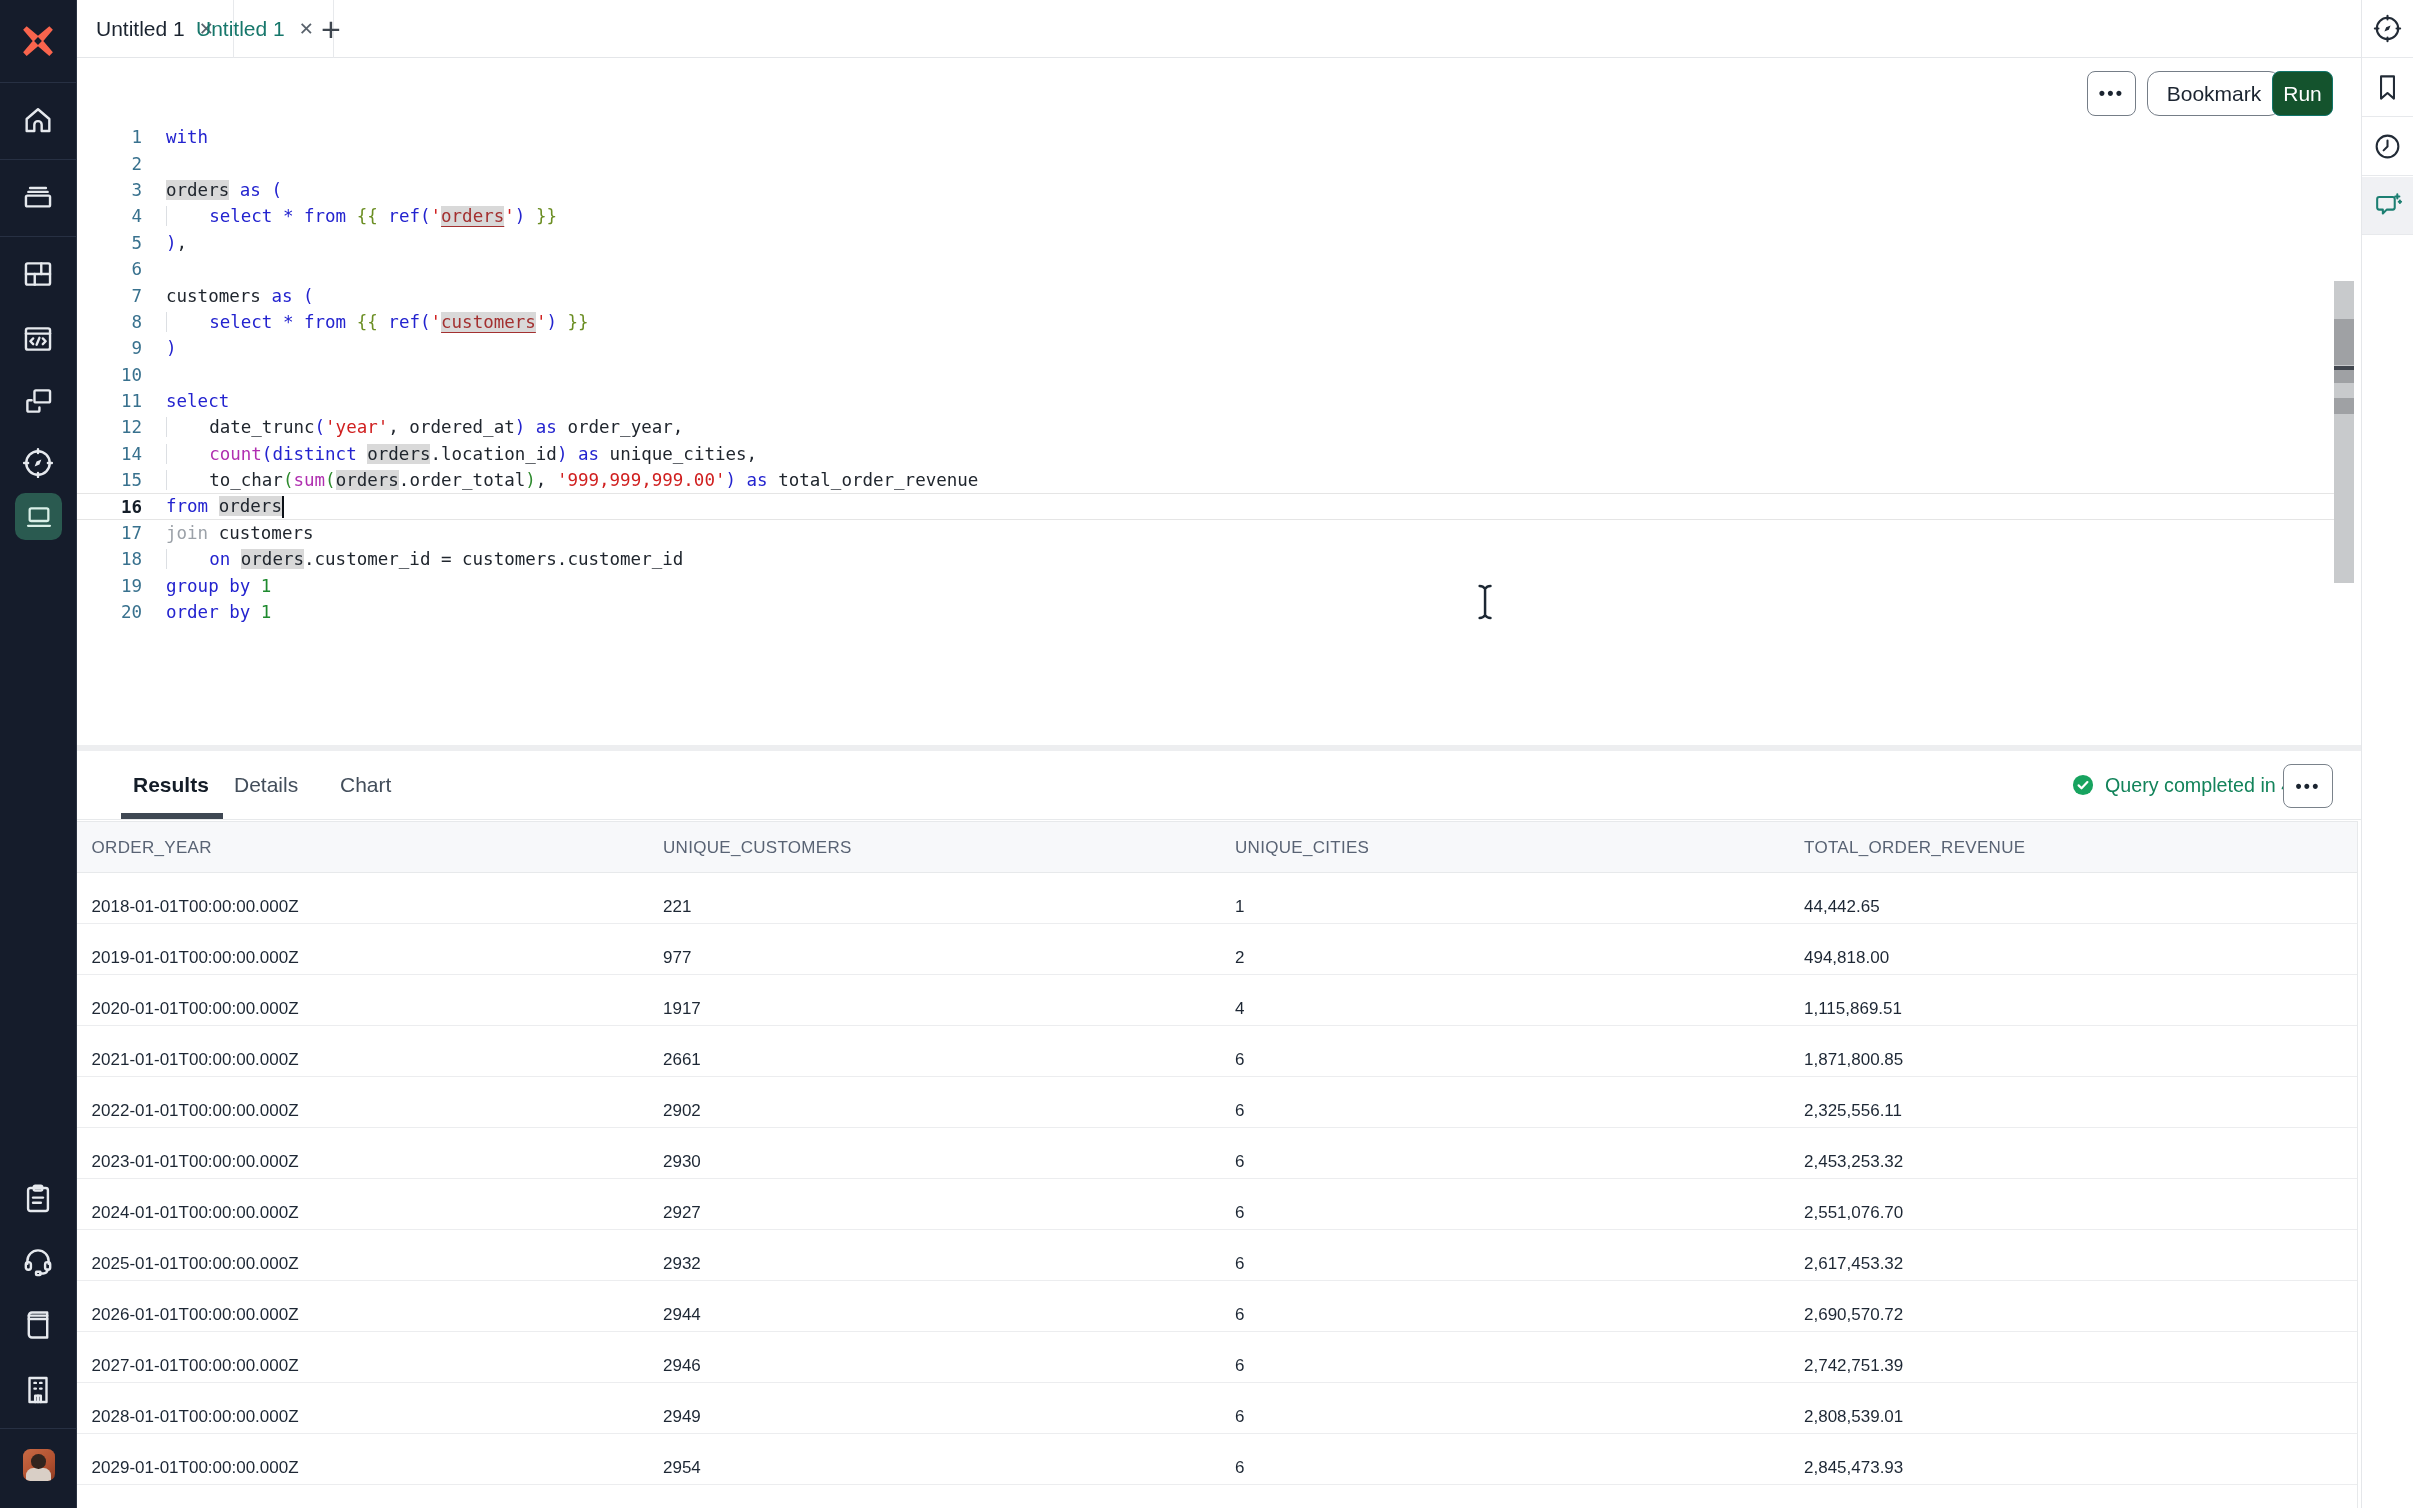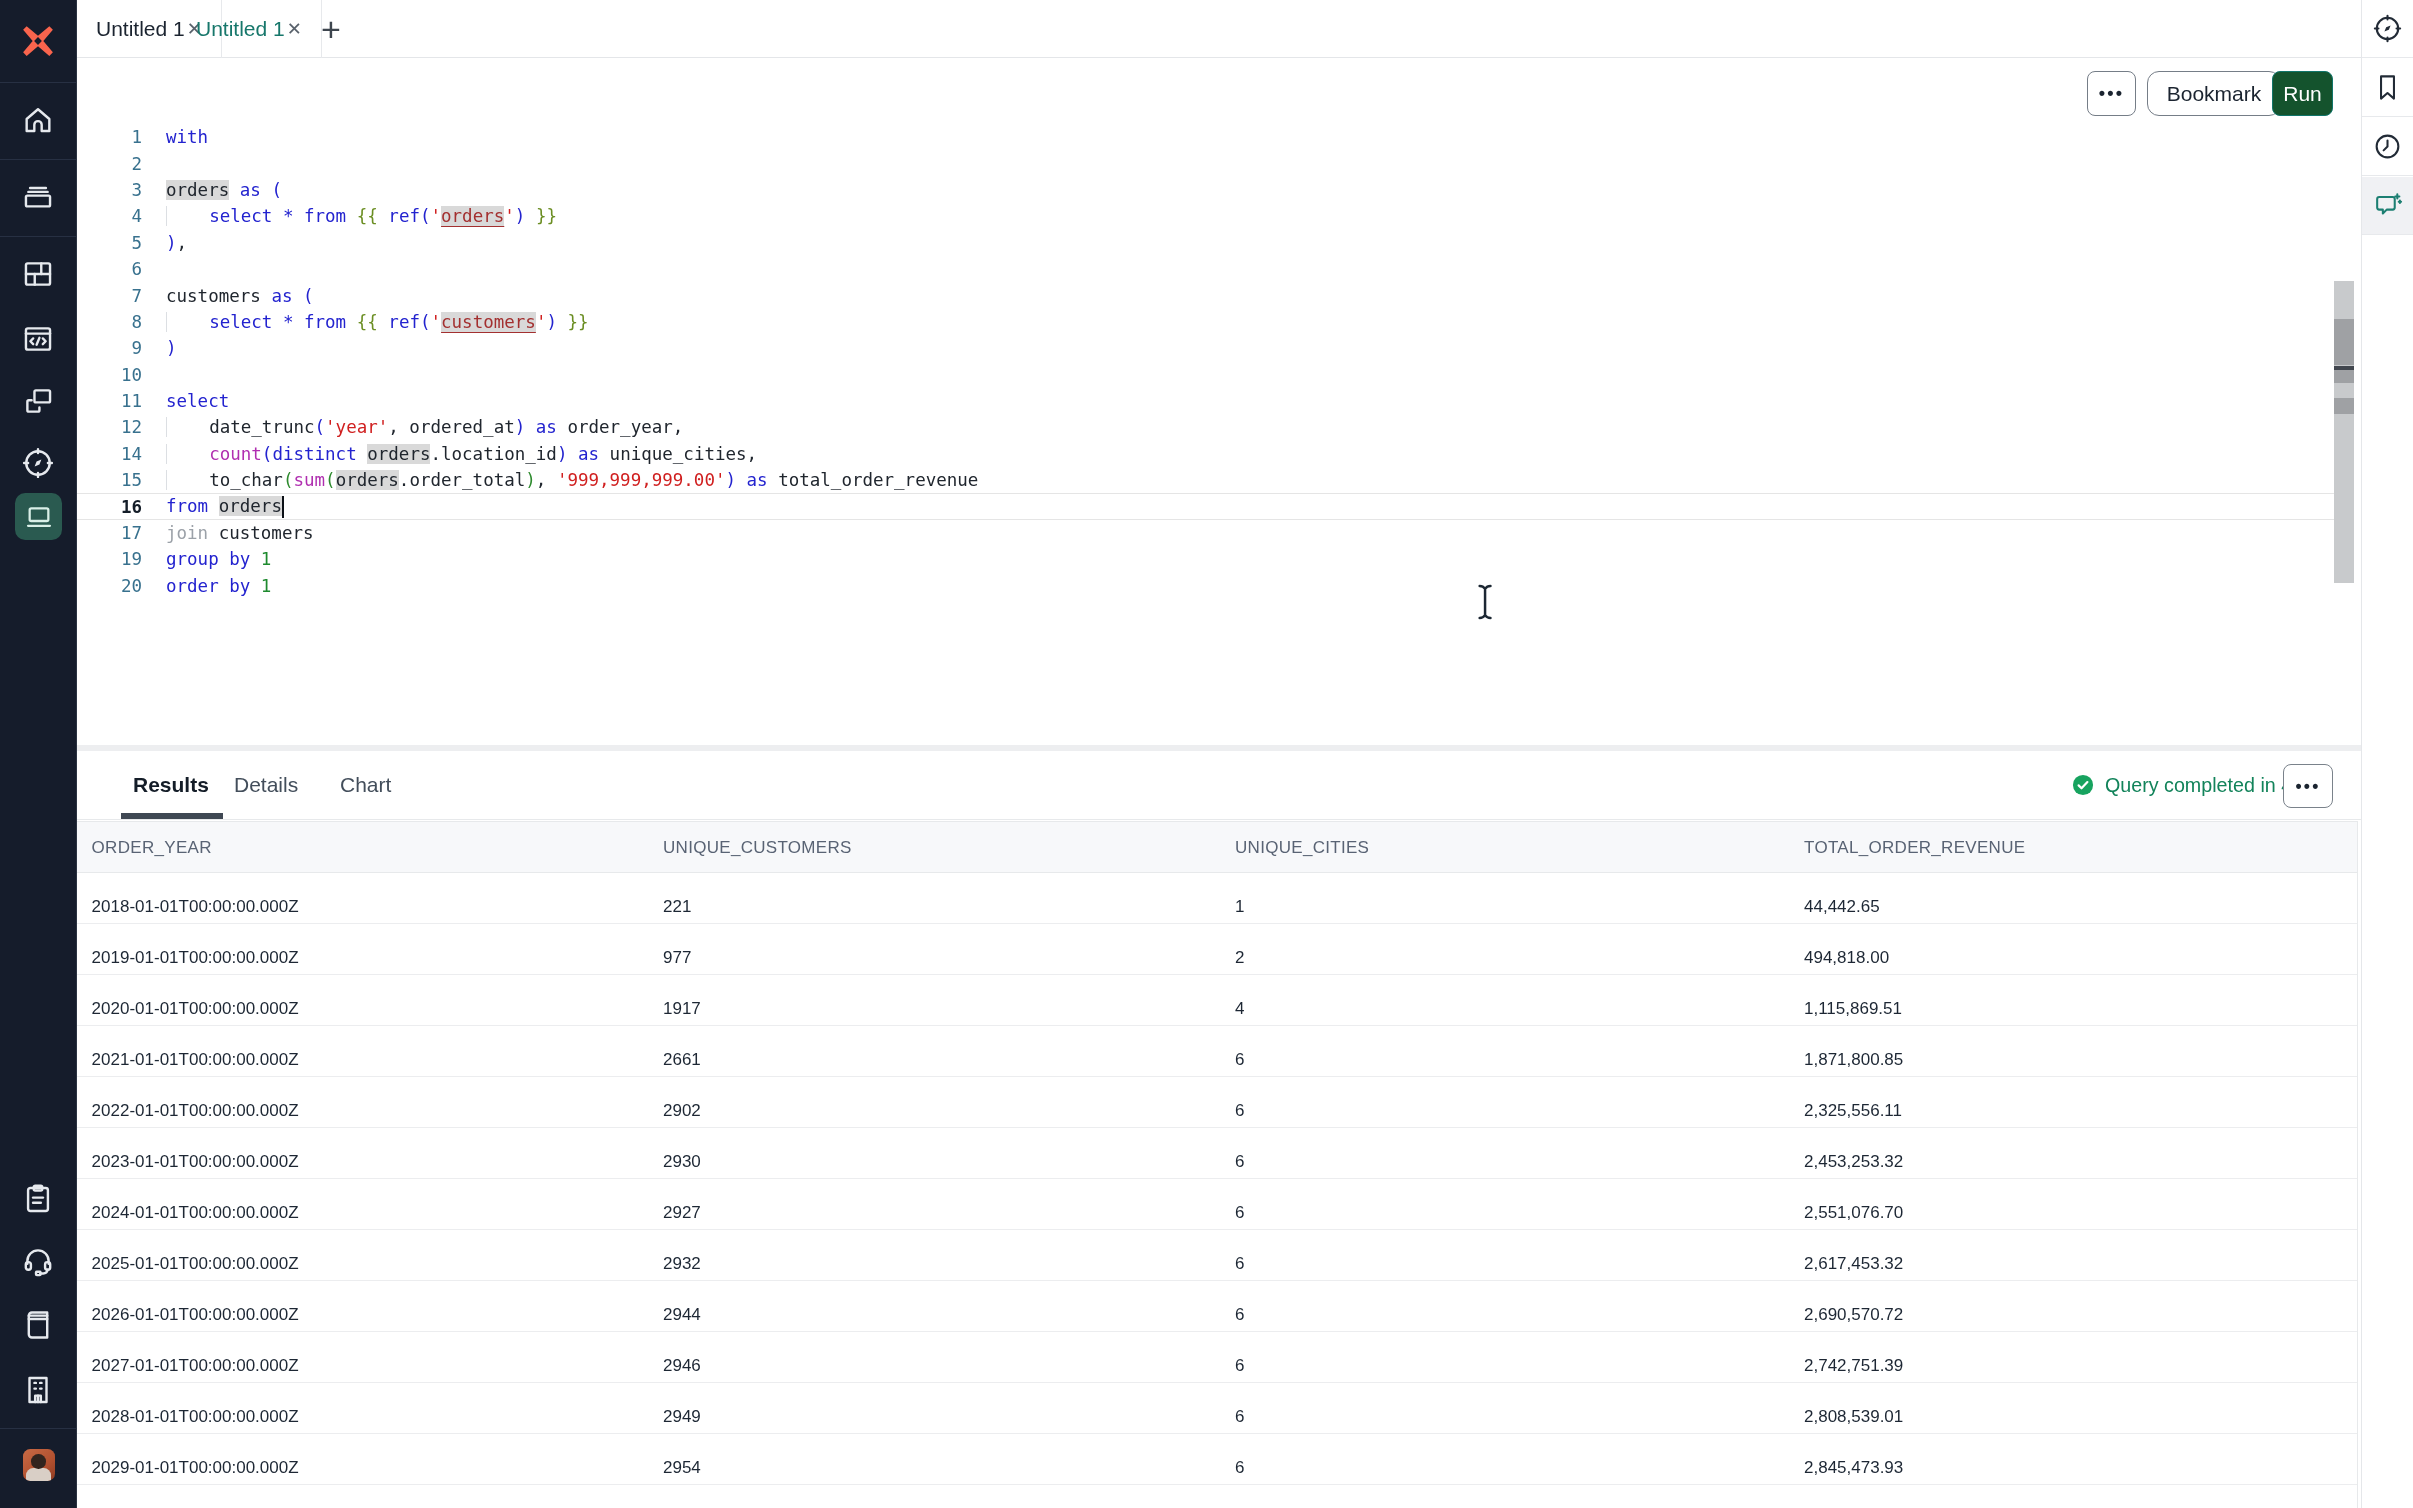--- a/index.html
+++ b/index.html
@@ -19,21 +19,21 @@
 
   
   #right-rail{position:absolute;right:0;top:0;width:52px;height:1508px;background:#fff;border-left:0.7px solid #e5e7ea;}
   .rr-cell{position:absolute;left:0;width:100%;height:58px;display:flex;align-items:center;justify-content:center;border-bottom:0.7px solid #e7e9ec;}
   .rr-cell svg{width:31px;height:31px;stroke:#222b36;fill:none;stroke-width:1.6;stroke-linecap:round;stroke-linejoin:round;}
   .rr-cell.active{background:#f0f1f4;}
   .rr-cell.active svg{stroke:#1c7f72;}
 
   
   #tabbar{position:absolute;left:77px;top:0;width:2284px;height:58px;background:#fff;border-bottom:0.7px solid #e4e6e9;}
-  .doc-tab{position:absolute;top:0;height:58px;display:flex;align-items:center;gap:2px;padding:0 19px;border-right:0.7px solid #e7e9ec;font-size:21px;}
+  .doc-tab{position:absolute;top:0;height:58px;display:flex;align-items:center;gap:14px;padding:0 19px;border-right:0.7px solid #e7e9ec;font-size:21px;}
   .doc-tab .x{font-size:18px;color:#59626c;cursor:default;}
   #tab-1{left:0;color:#1b2430;}
   #tab-2{left:100px;color:#17776b;}
   #new-tab{position:absolute;left:235px;top:10.2px;width:38px;height:38px;font-size:34px;font-weight:300;color:#3d454e;display:flex;align-items:center;justify-content:center;}
 
   
   .tb-btn{position:absolute;top:71px;height:45px;border:1.5px solid #757d87;border-radius:8px;background:#fff;
     display:flex;align-items:center;justify-content:center;font-size:21px;color:#1b2430;}
   #btn-more{left:2087px;width:49px;letter-spacing:2.2px;font-size:18px;font-weight:bold;}
   #btn-bookmark{left:2147px;width:134px;border-radius:12px;}
@@ -291,20 +291,24 @@
     </div>
     <div class="cl active">
       <span class="ln">16</span>
       <span class="lc"><span class="s-kw">from</span><span class="s-pl"> </span><span class="s-hl">orders</span><span class="caret"></span></span>
     </div>
     <div class="cl">
       <span class="ln">17</span>
       <span class="lc"><span class="s-kwg">join</span><span class="s-pl"> customers</span></span>
     </div>
     <div class="cl">
+      <span class="ln">18</span>
+      <span class="lc"><span class="s-ind">    </span><span class="s-kw">on</span><span class="s-pl"> </span><span class="s-hl">orders</span><span class="s-pl">.customer_id = customers.customer_id</span></span>
+    </div>
+    <div class="cl">
       <span class="ln">19</span>
       <span class="lc"><span class="s-kw">group by</span><span class="s-pl"> </span><span class="s-num">1</span></span>
     </div>
     <div class="cl">
       <span class="ln">20</span>
       <span class="lc"><span class="s-kw">order by</span><span class="s-pl"> </span><span class="s-num">1</span></span>
     </div>
   </div>
 <div id="minimap">
   <div class="seg" style="top:38px;height:46px"></div>

